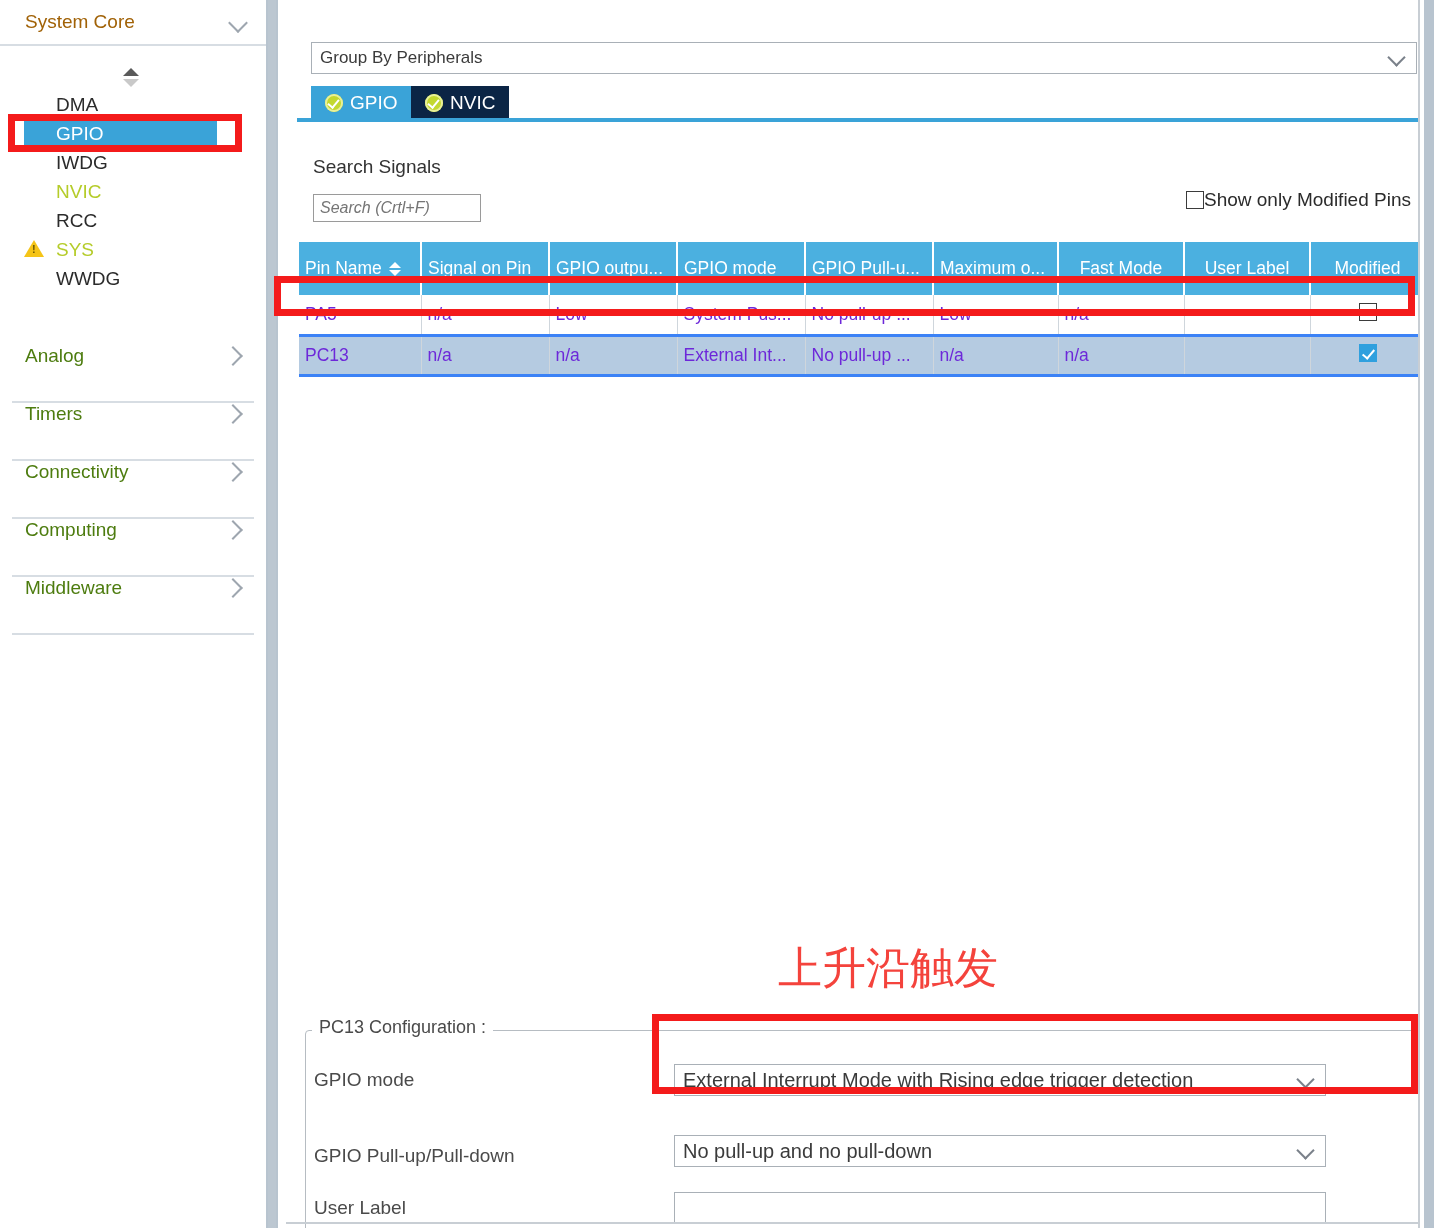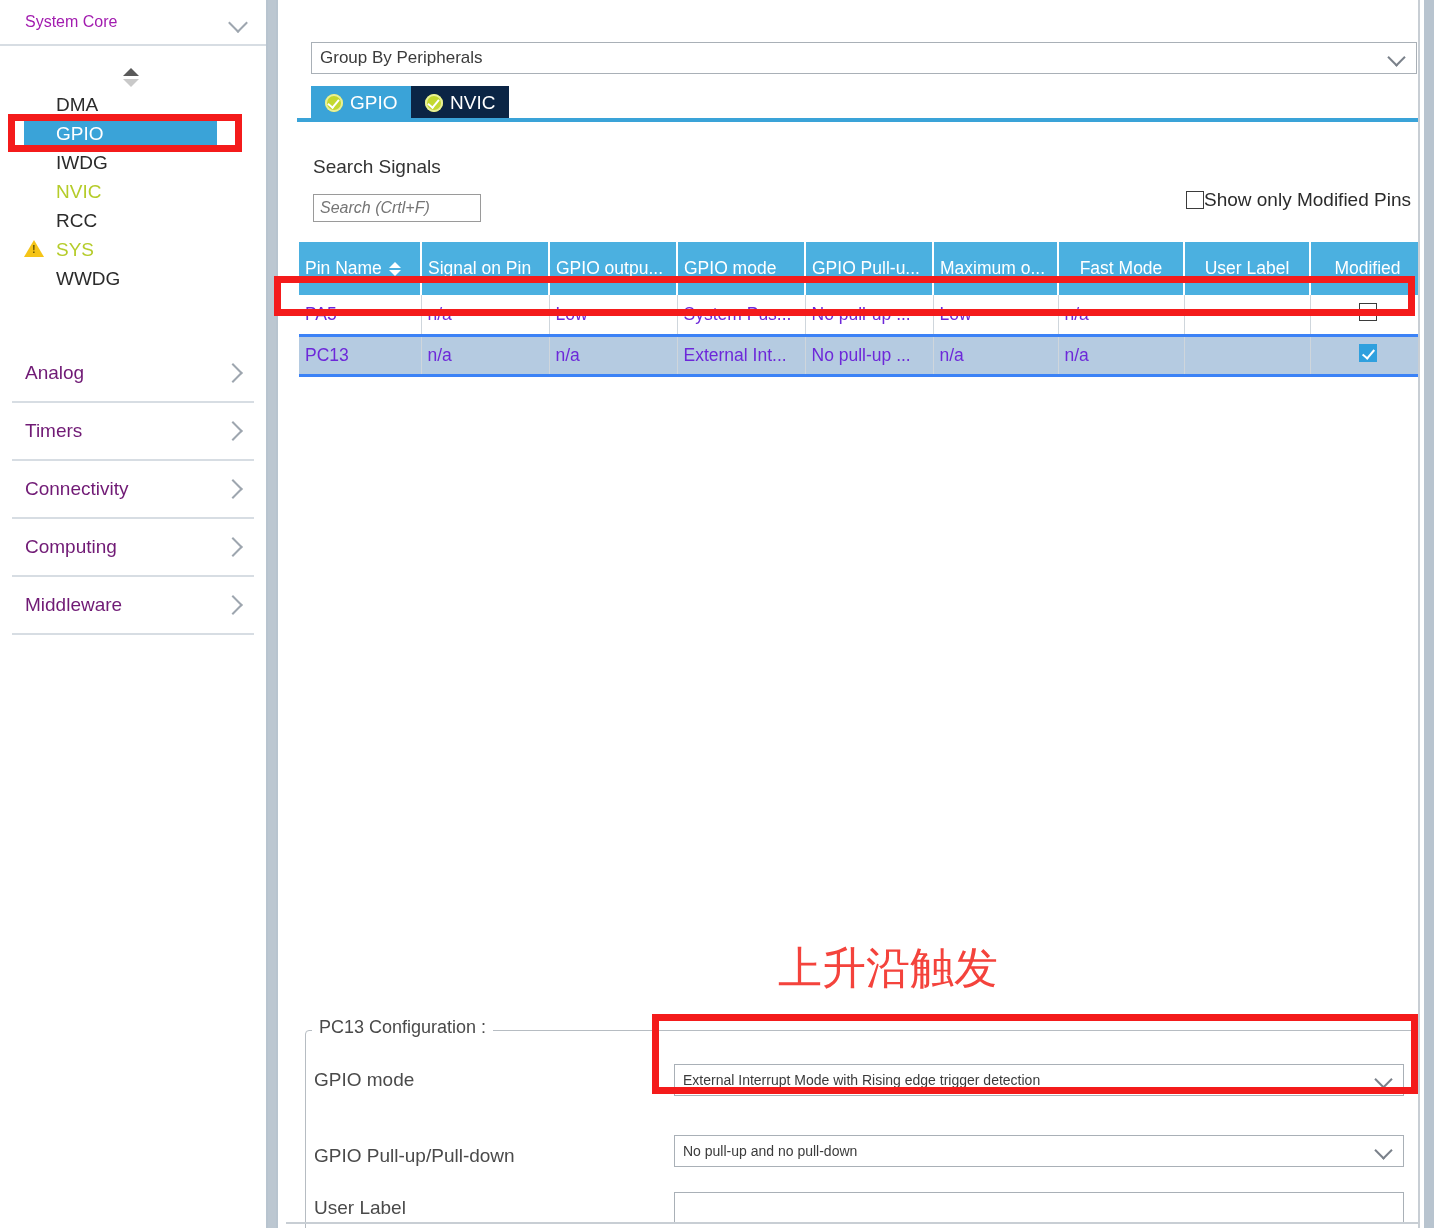--- a/index.html
+++ b/index.html
@@ -14,21 +14,21 @@
 
   
   #sidebar {
     position: absolute; left: 0; top: 0; width: 266px; height: 1228px;
     background: #ffffff;
   }
   .cat-header {
     position: relative; height: 46px; display: flex; align-items: center;
     padding-left: 25px; padding-right: 16px;
     border-bottom: 2px solid #d7dde3;
-    color: #a21caf; font-size: 16px;
+    color: #a16207; font-size: 19px;
   }
   .cat-header .cat-title { flex: 1; }
   .chev {
     width: 22px; height: 22px; position: relative; opacity:.65;
   }
   .chev::after {
     content:""; position:absolute; left:3px; top:5px;
     width: 12px; height: 12px;
     border-right: 2.6px solid #6b7785;
     border-bottom: 2.6px solid #6b7785;
@@ -65,24 +65,24 @@
     border-left: 10px solid transparent; border-right: 10px solid transparent;
     border-bottom: 17px solid #f5c417;
   }
   .warn-tri::after{
     content:"!"; position:absolute; left:-2px; top:4px; font-size:11px;
     color:#6b5800; font-weight:bold; line-height:1;
   }
 
   .cat-list { position:absolute; left:0; top:345px; width:266px; }
   .cat-row {
-    height: 58px; display:flex; align-items:center;
+    height: 58px; display:flex; 
     margin: 0 12px; padding-left: 13px; padding-right: 10px;
     border-bottom: 2px solid #d7dde3;
-    color:#701a75; font-size: 19px;
+    color:#4d7c0f; font-size: 19px;
   }
   .cat-row .cat-title { flex:1; }
 
   .sidebar-divider {
     position:absolute; left:266px; top:0; width:12px; height:1228px;
     background:#b8c4cf;
   }
   .sidebar-divider-inner{
     position:absolute; left:268px; top:0; width:8px; height:1228px;
     background:#bcc7d1;
@@ -201,23 +201,23 @@
     padding: 0 7px; font-size:18px; color:#4a4a4a;
   }
   .cfg-row {
     position:absolute; left:0; width:1118px; height:46px;
     display:flex; align-items:center;
   }
   .cfg-row .cfg-label {
     width: 368px; padding-left:8px; font-size:19px; color:#4a4a4a;
   }
   .cfg-ctl {
-    width: 730px; height:32px; border:1px solid #a9b0b7; background:#fff;
+    width: 652px; height:32px; border:1px solid #a9b0b7; background:#fff;
     display:flex; align-items:center; padding:0 8px;
-    font-size:14px; color:#3b3b3b;gap:13px;
+    font-size:20px; color:#3b3b3b;gap:13px;
   }
   .cfg-ctl .ctl-val { flex:1; }
 
   
   .right-gap { position:absolute; left:1420px; top:0; width:33px; height:1228px; background:#ffffff; }
   .right-bar { position:absolute; left:1424px; top:0; width:10px; height:1228px; background:#b8c4cf; }
   .panel-rt-border{ position:absolute; left:1418px; top:0; width:2px; height:1228px; background:#c8ced4;}
   .panel-bt-border{ position:absolute; left:286px; top:1222px; width:1134px; height:2px; background:#c8ced4;}
 
   

